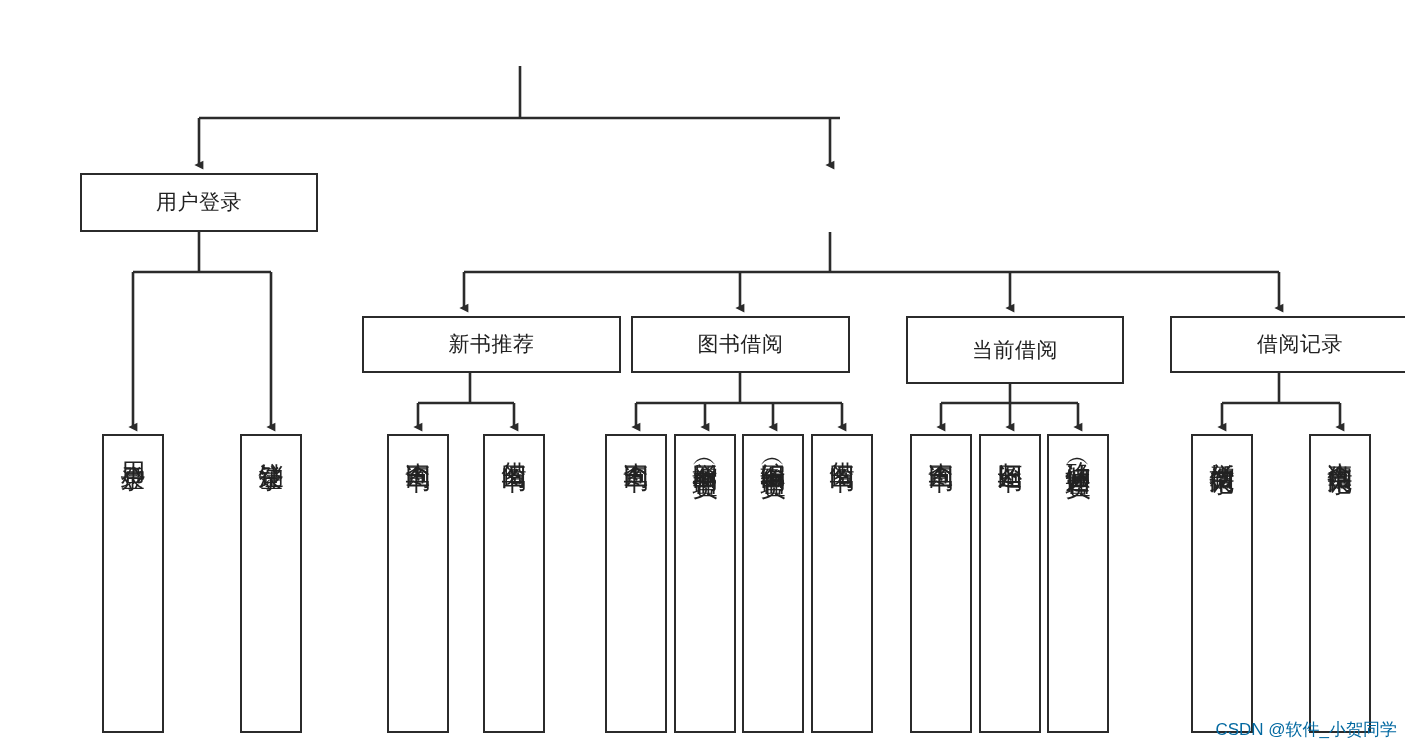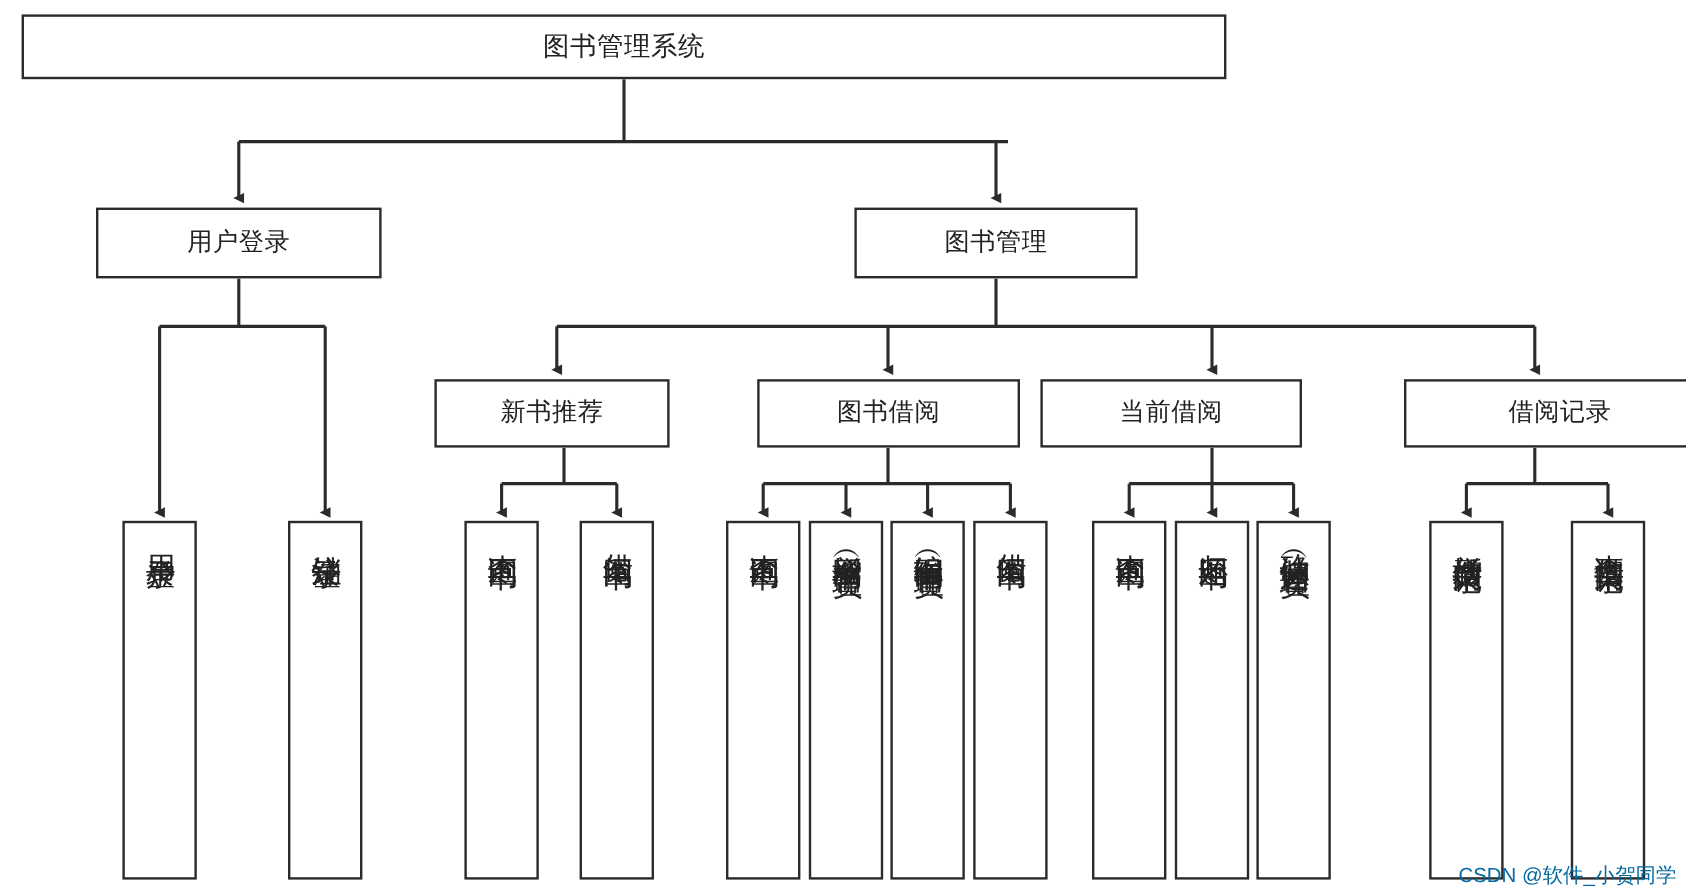--- a/index.html
+++ b/index.html
@@ -123,38 +123,32 @@
       <path d="M1010,403 L1010,427" marker-end="url(#arrow)"></path>
       <path d="M1078,403 L1078,427" marker-end="url(#arrow)"></path>
 
       <path d="M1279,373 L1279,403"></path>
       <path d="M1222,403 L1340,403"></path>
       <path d="M1222,403 L1222,427" marker-end="url(#arrow)"></path>
       <path d="M1340,403 L1340,427" marker-end="url(#arrow)"></path>
     </g>
   </svg>
 
-  <div class="node h root" style="left:18px; top:12px; width:1004px; height:54px;">
-    <span class="label">图书管理系统</span>
-  </div>
 
   <div class="node h" style="left:80px; top:173px; width:238px; height:59px;">
     <span class="label">用户登录</span>
   </div>
-  <div class="node h" style="left:712px; top:173px; width:236px; height:59px;">
-    <span class="label">图书管理</span>
-  </div>
 
-  <div class="node h" style="left:362px; top:316px; width:196px; height:57px;">
+  <div class="node h" style="left:362px; top:316px; width:259px; height:57px;">
     <span class="label">新书推荐</span>
   </div>
   <div class="node h" style="left:631px; top:316px; width:219px; height:57px;justify-content:center;">
     <span class="label">图书借阅</span>
   </div>
-  <div class="node h" style="left:867px; top:316px; width:218px; height:57px;">
+  <div class="node h" style="left:906px; top:316px; width:218px; height:68px;">
     <span class="label">当前借阅</span>
   </div>
   <div class="node h" style="left:1170px; top:316px; width:260px; height:57px;">
     <span class="label">借阅记录</span>
   </div>
 
   <div class="node v" style="left:102px; top:434px; width:62px; height:299px;">
     <span class="label">用户登录</span>
   </div>
   <div class="node v" style="left:240px; top:434px; width:62px; height:299px;">

